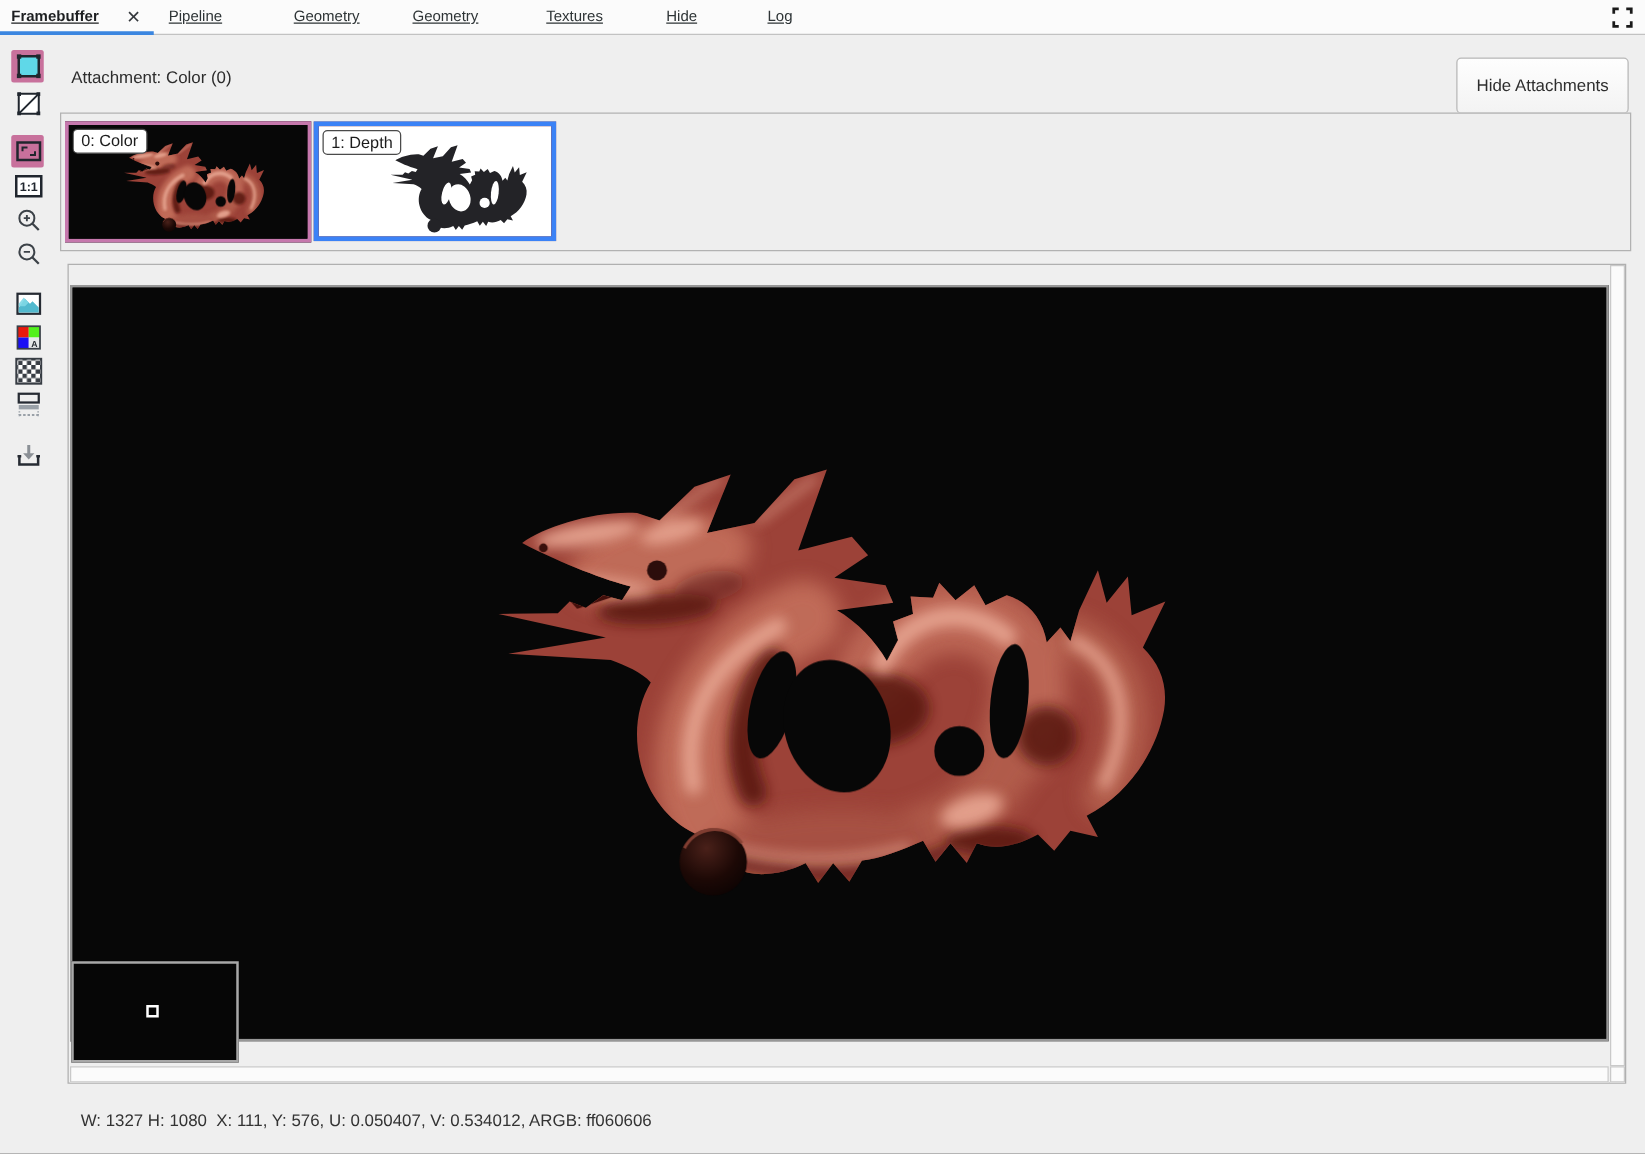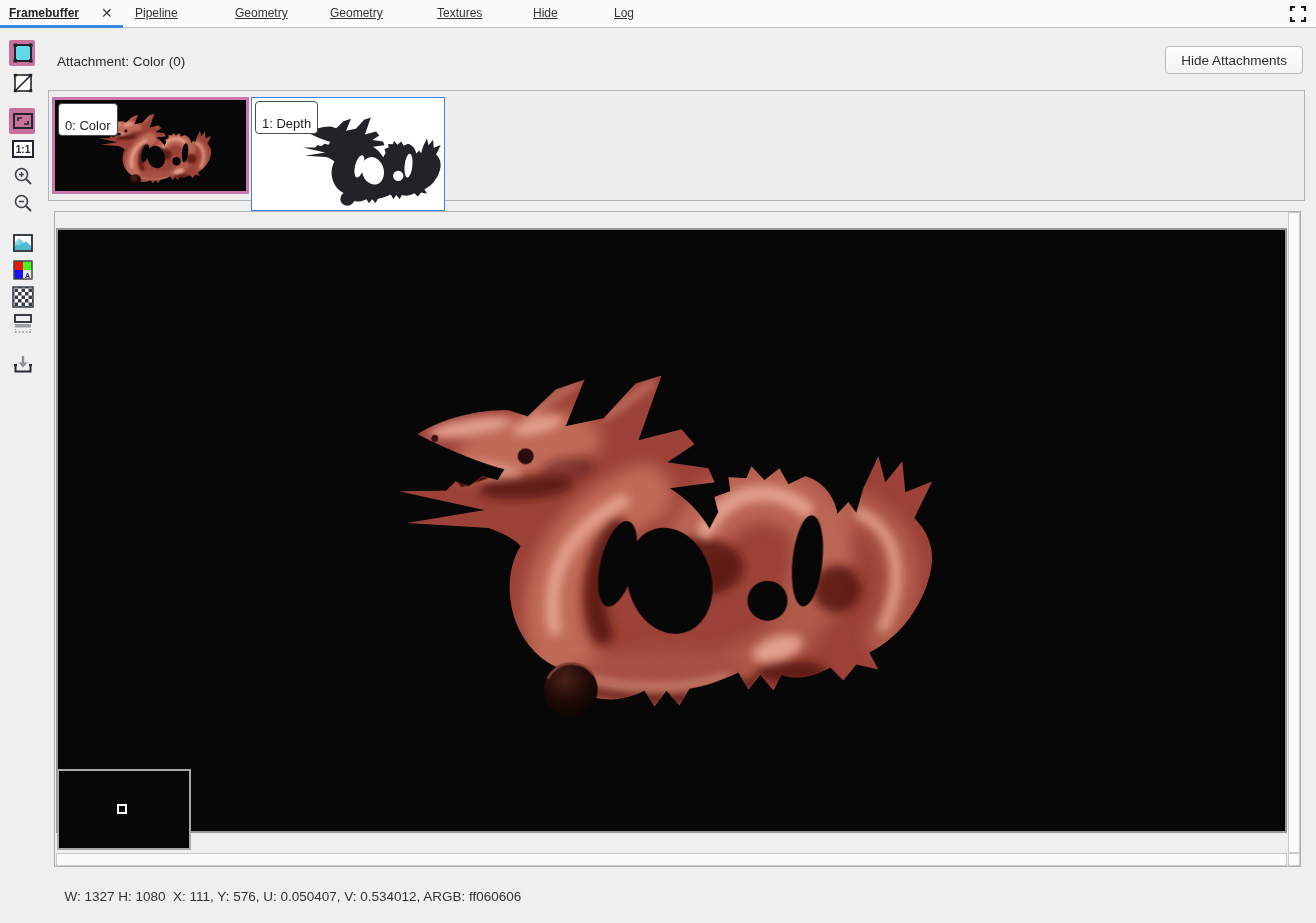--- a/index.html
+++ b/index.html
@@ -14,37 +14,37 @@
             background:#fbfbfb; border-bottom:1px solid #c2c2c2; }
   .tab { position:absolute; top:0; height:26px; line-height:26px; font-size:12px;
          color:#2e3436; cursor:default; white-space:nowrap;text-decoration:underline; }
   .tab.active { font-weight:bold; color:#1d1f21; }
   .tab-underline { position:absolute; left:0; top:25px; width:123px; height:3px; background:#3b86e0; }
   .tab-close { position:absolute; left:101px; top:0; height:26px; line-height:26px;
                font-size:14px; color:#34383c; }
   .fs-btn { position:absolute; left:1289px; top:5px; width:18px; height:18px; }
   
   .attach-label { position:absolute; left:57px; top:54px; font-size:13.5px; color:#2c2c2c; }
-  .hide-btn { position:absolute; right:13px; top:46px; height:28px; padding:0 15px;
+  .hide-btn { position:absolute; right:13px; top:46px; height:45px; padding:0 15px;
               font-size:13.5px; color:#2d2d2d; background:linear-gradient(#fefefe,#f3f3f3);
               border:1px solid #b9b9b9; border-radius:4px;
               font-family:"Liberation Sans","DejaVu Sans",sans-serif; }
   
   .tbicon { position:absolute; left:9px; width:26px; height:26px;
             display:flex; align-items:center; justify-content:flex-end; }
   .tbicon.sel { background:#c8719c; border-radius:2px; }
   
   .thumbstrip { position:absolute; left:48px; top:90px; width:1257px; height:111px;
                 background:#eeeeee; border:1px solid #b2b2b2; }
   .thumb { position:absolute; top:6px; }
   .thumb-color { left:3px; width:197px; height:97px; border:3px solid #c678ad; background:#070707; }
-  .thumb-depth { left:202px; width:194px; height:114px; border:1px solid #3b82f6; background:#7f1d1d; }
+  .thumb-depth { left:202px; width:194px; height:96px; border:4px solid #3b82f6; background:#7f1d1d; }
   .thumb svg { position:absolute; left:0; top:0; width:100%; height:100%; }
   .thumb-badge { position:absolute; left:3px; top:3px; background:#ffffff; border:1px solid #4a4a4a;
-                 border-radius:4px; padding:14px 6px 2px 6px; font-size:13px; color:#1c1c1c; z-index:2; }
+                 border-radius:4px; padding:1px 6px 2px 6px; font-size:13px; color:#1c1c1c; z-index:2; }
   
   .viewport-panel { position:absolute; left:54px; top:211px; width:1247px; height:656px;
                     background:#efefef; border:1px solid #b0b0b0; }
   .image-area { position:absolute; left:1px; top:16px; width:1231px; height:605px;
                 border:2px solid #979797; background:#070707; }
   .image-area svg { display:block; width:100%; height:100%; }
   .vscroll { position:absolute; left:1233px; top:0px; width:12px; height:641px;
              background:#fbfbfb; border:1px solid #c9c9c9; }
   .hscroll { position:absolute; left:1px; top:641px; width:1231px; height:13px;
              background:#fbfbfb; border:1px solid #c9c9c9; }

